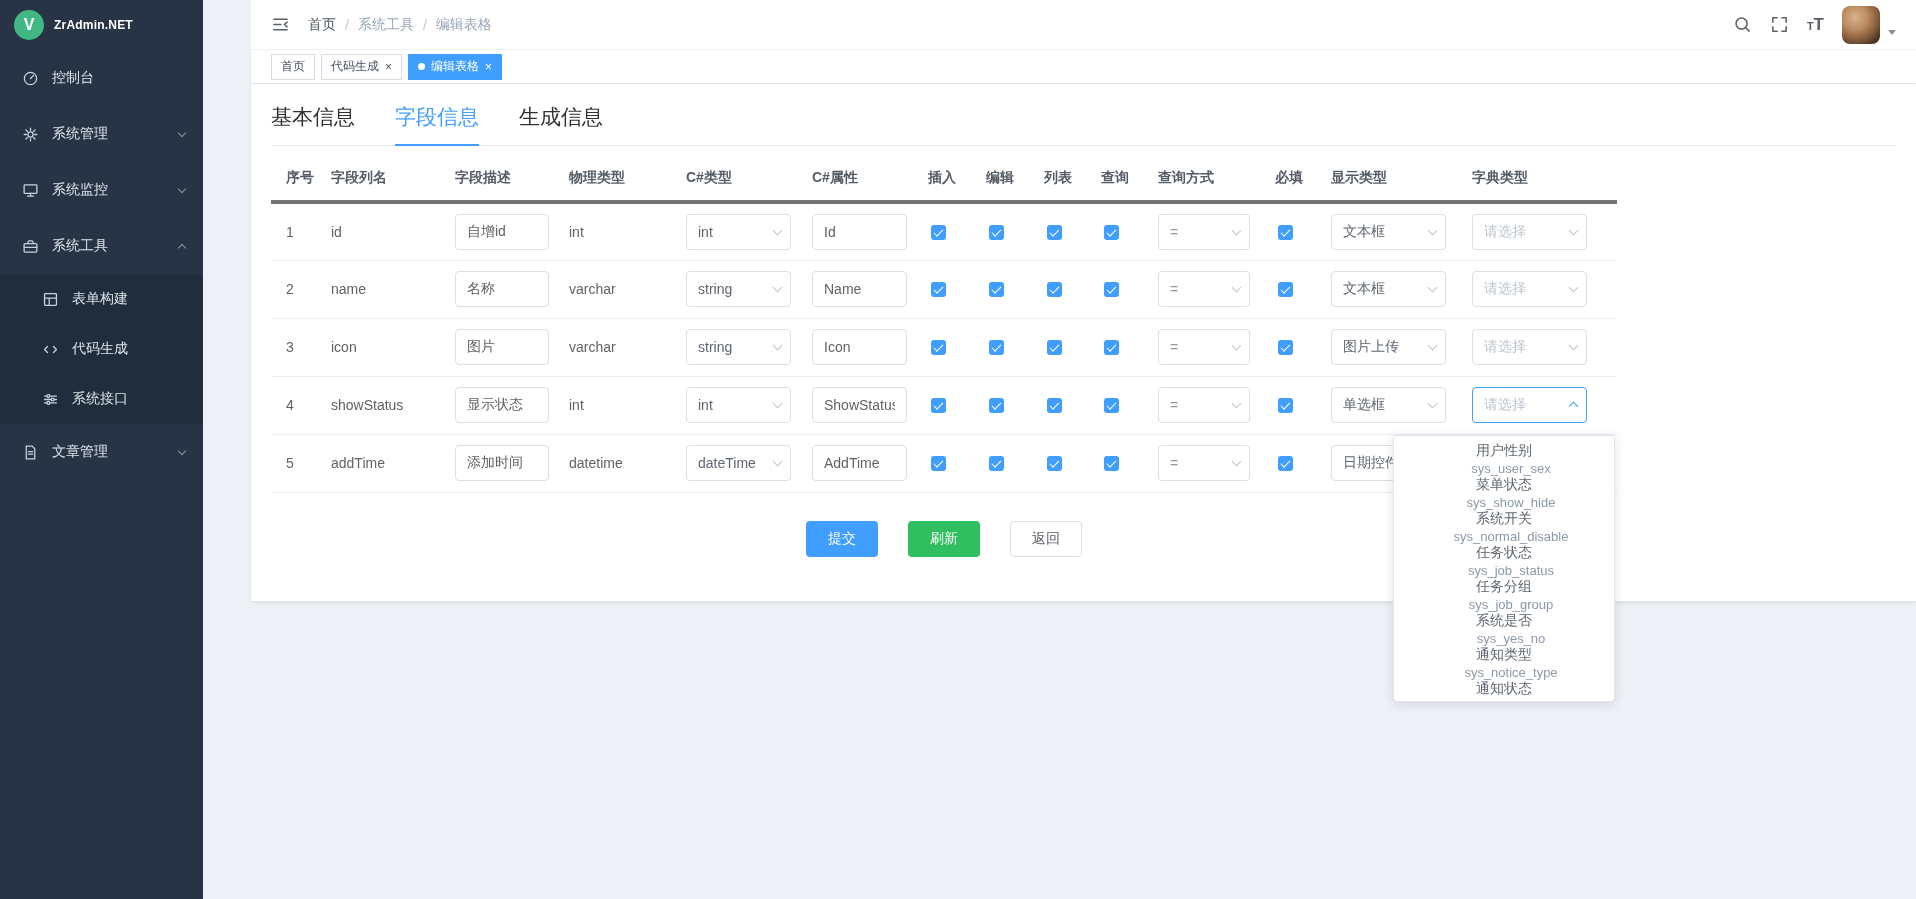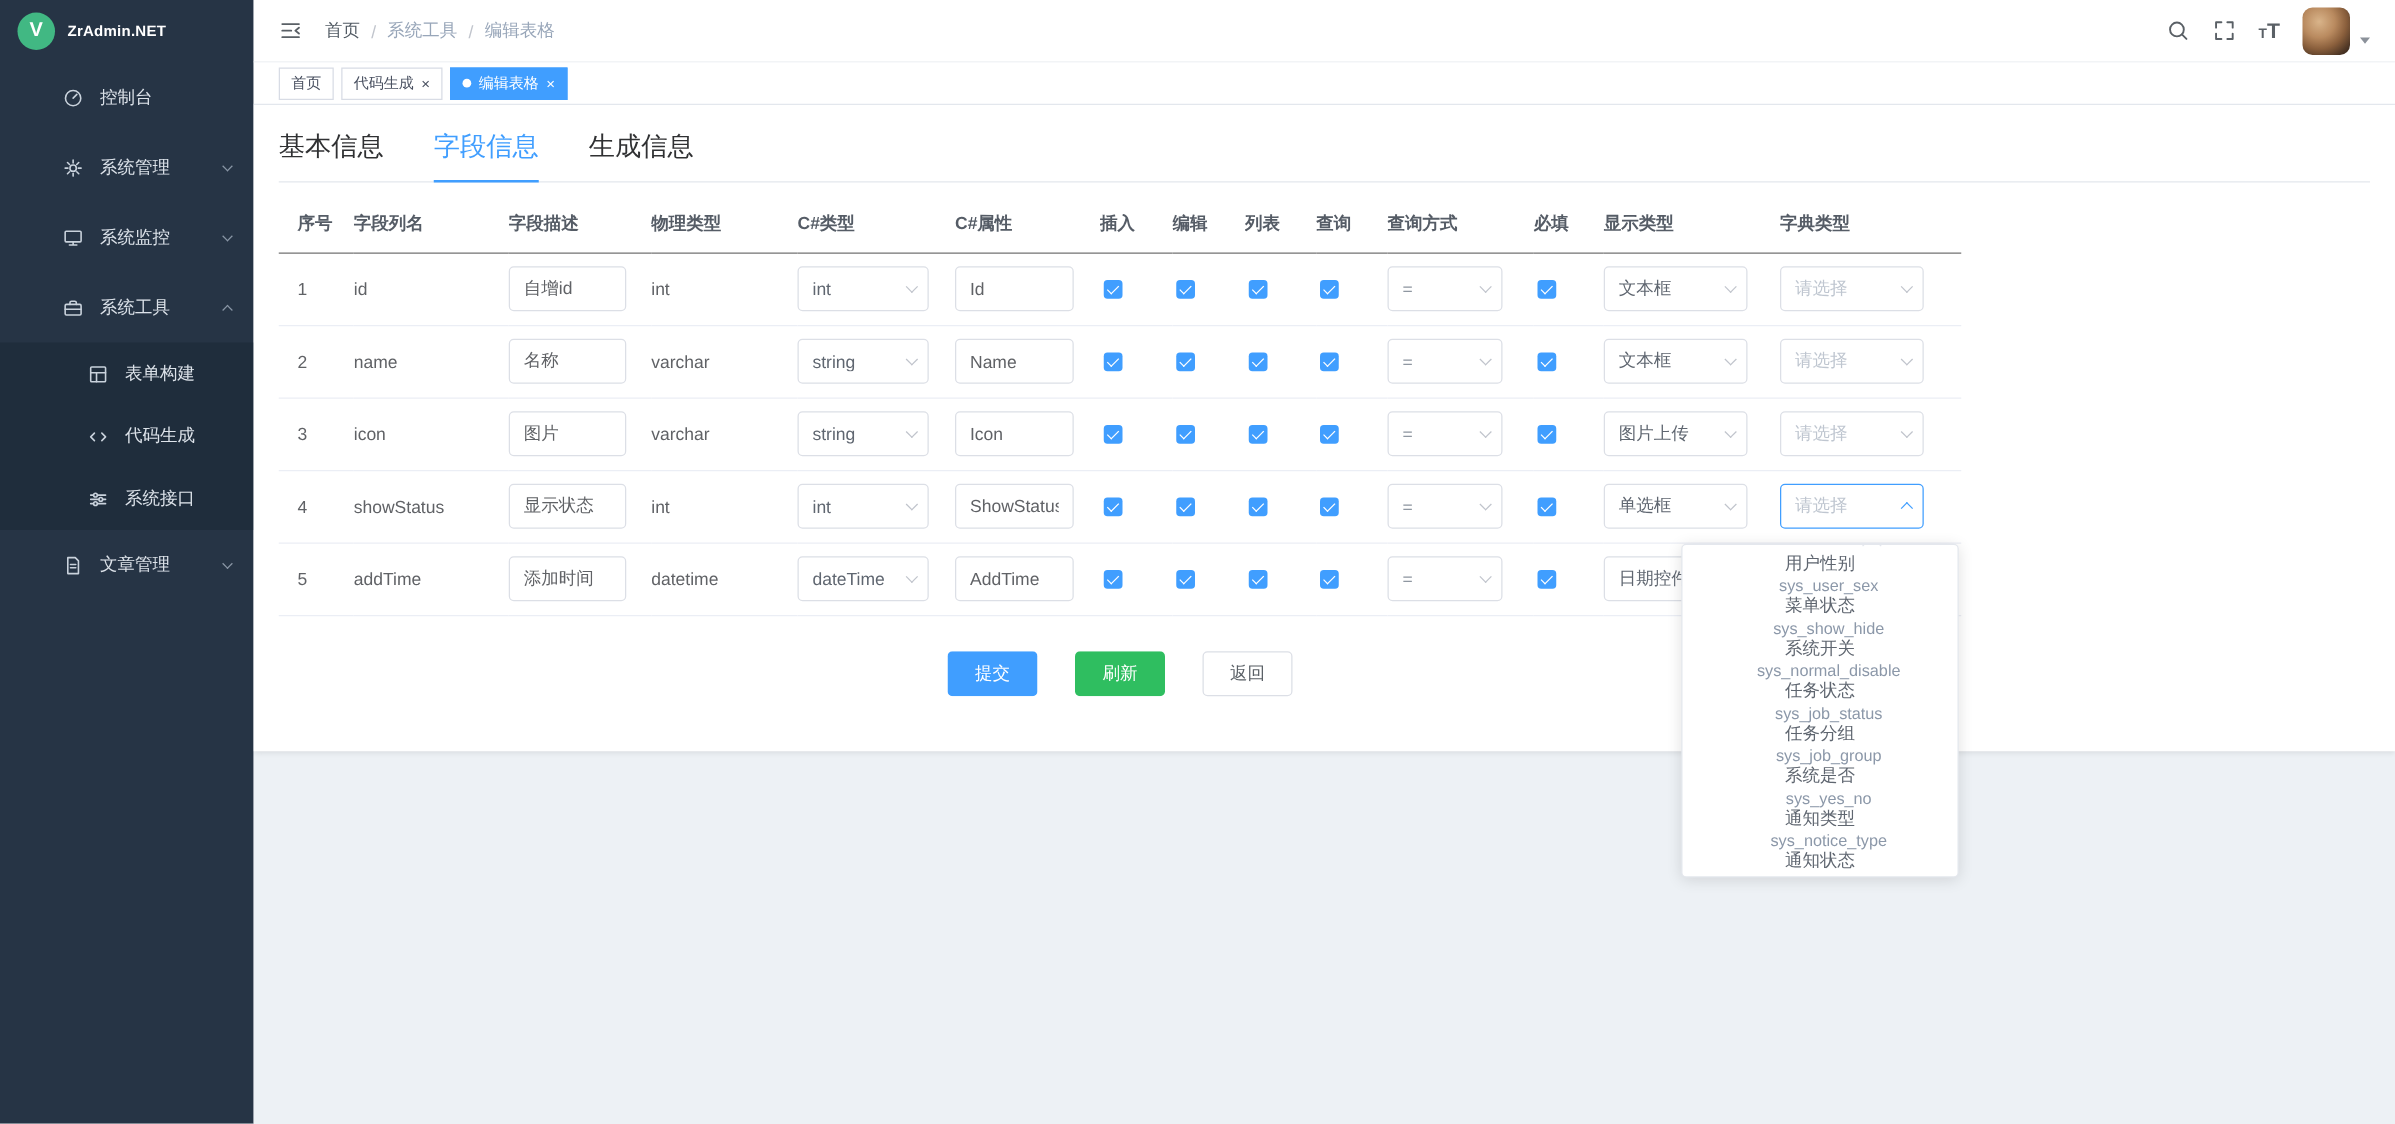--- a/index.html
+++ b/index.html
@@ -11,37 +11,37 @@
   }
   .page { display:flex; width:1916px; height:899px; }
 
   
   .sidebar { width:203px; flex:none; background:#263445; color:#dde3ea; }
   .logo { height:50px; display:flex; align-items:center; gap:10px; padding-left:14px; }
   .logo-badge { width:30px; height:30px; border-radius:50%; background:#41b883; color:#fff;
     font-weight:bold; font-size:16px; display:flex; align-items:center; justify-content:center; }
   .logo-title { color:#fff; font-weight:bold; font-size:12px; letter-spacing:.2px; }
   .menu-item { height:56px; display:flex; align-items:center; padding:0 18px 0 22px;
-    font-size:14px; cursor:pointer;margin-left:28px; }
+    font-size:14px; cursor:pointer; }
   .mi-icon { width:18px; margin-right:12px; display:flex; align-items:center; color:#c9d2dc; }
   .mi-label { flex:1; white-space:nowrap; }
   .submenu { background:#1f2d3c; }
   .submenu .menu-item { height:50px; padding-left:42px; }
   .m-chev { flex:none; width:6px; height:6px; border-right:1.3px solid #8a97a6;
     border-bottom:1.3px solid #8a97a6; margin-left:auto; }
   .m-chev.down { transform:rotate(45deg); margin-top:-3px; }
   .m-chev.up   { transform:rotate(-135deg); margin-top:3px; }
   .ic  { width:17px; height:17px; fill:none; stroke:currentColor; stroke-width:1.5;
     stroke-linecap:round; stroke-linejoin:round; }
   .knob { fill:#263445; }
   .ic2 { width:19px; height:19px; fill:none; stroke:currentColor; stroke-width:1.6;
     stroke-linecap:round; stroke-linejoin:round; }
 
   
-  .right { flex:1; min-width:0; display:flex; flex-direction:column; background:#edf1f5; }
+  .right { flex:1; min-width:0; display:flex; flex-direction:column; background:#edf1f5;padding-left:48px; }
 
   .topbar { height:50px; flex:none; background:#fff; display:flex; align-items:center;
     padding:0 20px; border-bottom:1px solid #f0f2f5; }
   .toggle { display:flex; align-items:center; color:#5a6066; cursor:pointer; margin-right:18px; }
   .breadcrumb { display:flex; align-items:center; gap:9px; font-size:14px; }
   .bc-item { color:#98a6b9; cursor:pointer; }
   .bc-item.first { color:#515a63; }
   .bc-sep { color:#c0c4cc; }
   .tb-right { margin-left:auto; display:flex; align-items:center; gap:18px; color:#5a6066; }
   .tb-btn { display:flex; align-items:center; cursor:pointer; }
@@ -65,21 +65,21 @@
   .workspace { flex:1; background:#edf1f5; }
   .card { background:#fff; height:517px; box-shadow:0 2px 4px rgba(0,0,0,.08); padding-top:6px; }
 
   .ctabs { display:flex; gap:40px; margin:0 20px; height:56px; border-bottom:1px solid #e4e7ed; }
   .ctab { display:flex; align-items:center; font-size:21px; color:#303133; cursor:pointer;
     border-bottom:2px solid transparent; margin-bottom:-1px; }
   .ctab.active { color:#409eff; border-bottom-color:#409eff; }
 
   table.fields { margin:10px 20px 0; border-collapse:collapse; table-layout:fixed; width:1346px; }
   .fields th { height:46px; text-align:left; font-size:14px; font-weight:bold; color:#555c66;
-    border-bottom:1px solid #737373; padding:0; white-space:nowrap; overflow:hidden; }
+    border-bottom:4px solid #737373; padding:0; white-space:nowrap; overflow:hidden; }
   .fields td { height:58px; border-bottom:1px solid #ebeef5; font-size:14px; color:#606266;
     padding:0; white-space:nowrap; }
   .fields th:first-child, .fields td:first-child { padding-left:15px; }
 
   .inp { height:36px; border:1px solid #dcdfe6; border-radius:4px; padding:0 11px; font-size:14px;
     color:#606266; background:#fff; outline:none; font-family:inherit; }
   .w94 { width:94px; } .w95 { width:95px; }
 
   .sel { position:relative; height:36px; border:1px solid #dcdfe6; border-radius:4px; background:#fff;
     display:inline-flex; align-items:center; justify-content:space-between;

